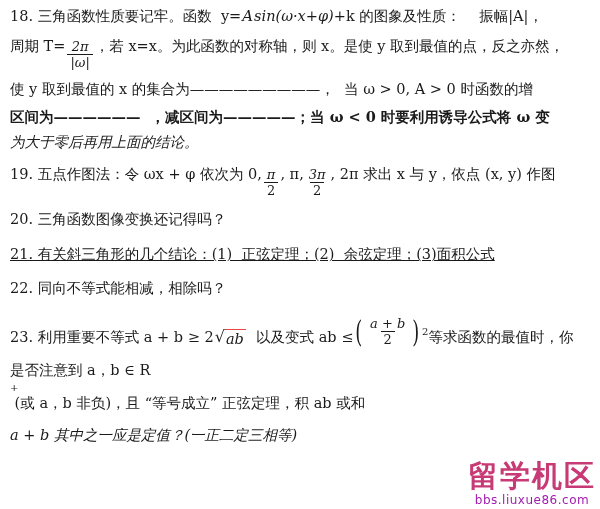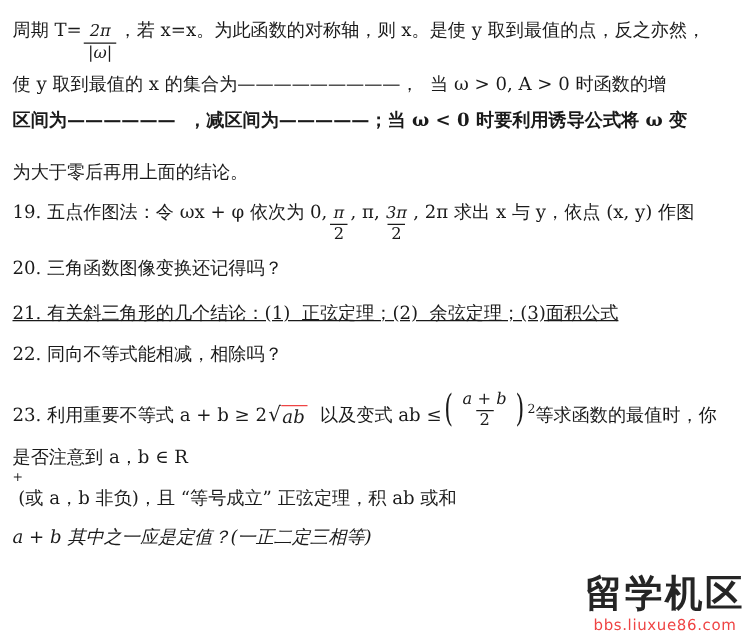--- a/index.html
+++ b/index.html
@@ -89,58 +89,66 @@
     position: absolute;
     right: 4px;
     bottom: 2px;
     text-align: center;
     pointer-events: none;
   }
   .wm .wm-main {
     font-family: "DejaVu Sans", "Liberation Sans", sans-serif;
     font-size: 30px;
     font-weight: bold;
-    color: #000000;
+    color: #be185d;
     letter-spacing: 2px;
     line-height: 1;
     opacity: 0.85;
   }
   .wm .wm-sub {
     font-family: "DejaVu Sans", "Liberation Sans", sans-serif;
     font-size: 12px;
-    color: #ef4444;
+    color: #a21caf;
     letter-spacing: 0.5px;
     margin-top: 2px;
   }
 </style>
 </head>
 <body>
 
 <div class="page">
 
   <div class="blk">
+    <div class="line">
+      <span>18. 三角函数性质要记牢。函数  y=</span>
+      <span class="mathvar">A</span>
+      <span class="ital">sin</span>
+      <span class="ital">(ω·x+φ)</span>
+      <span>+k 的图象及性质：    振幅</span>
+      <span>|A|，</span>
+    </div>
 
     <div class="line" style="margin-top:10px;">
       <span>周期 T=</span>
       <span class="frac">
         <span class="num ital">2π</span>
         <span class="den ital">|ω|</span>
       </span>
       <span>，若 x=x。为此函数的对称轴，则 x。是使 y 取到最值的点，反之亦然，</span>
     </div>
 
     <div class="line" style="margin-top:10px;">
       <span>使 y 取到最值的 x 的集合为—————————，  当 ω &gt; 0, A &gt; 0 时函数的增</span>
     </div>
 
     <div class="line" style="margin-top:8px;font-weight:bold;">
       <span>区间为——————  ，减区间为—————；当 ω &lt; 0 时要利用诱导公式将 ω 变</span>
     </div>
 
-    <div class="line" style="margin-top:23px;">
+    <div class="line" style="margin-top:6px;font-style:italic;">
       <span>为大于零后再用上面的结论。</span>
     </div>
   </div>
 
   <div class="blk item" style="margin-top:12px;">
     <div class="line">
       <span>19. 五点作图法：令 ωx + φ 依次为 0,</span>
       <span class="frac">
         <span class="num ital">π</span>
         <span class="den">2</span>

